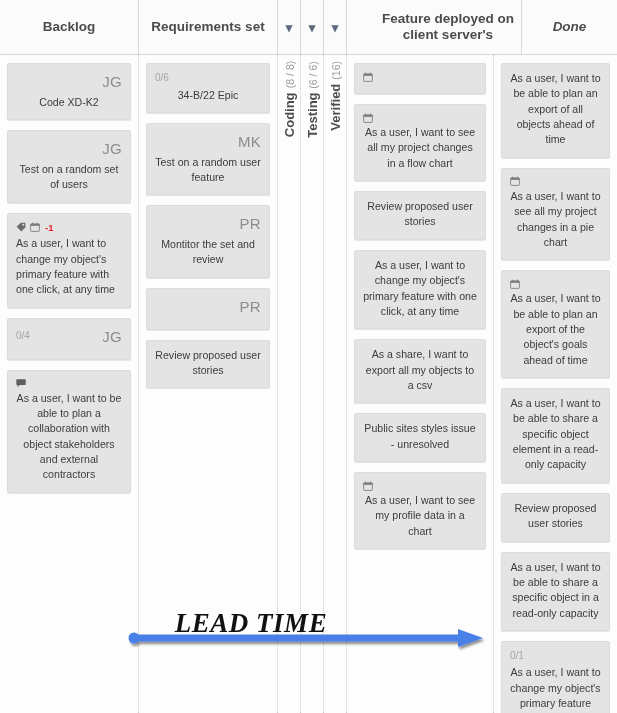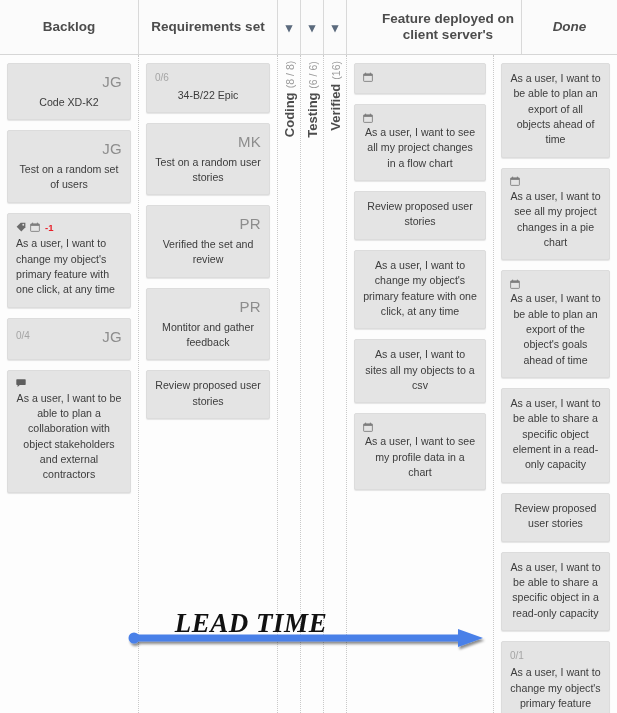--- a/index.html
+++ b/index.html
@@ -237,35 +237,34 @@
             <span class="counter">0/6</span>
             <span class="spacer"></span>
           </div>
           <span class="title">34-B/22 Epic</span>
         </div>
         <div class="card">
           <div class="meta">
             <span class="spacer"></span>
             <span class="initials">MK</span>
           </div>
-          <span class="title">Test on a random user stories</span>
+          <span class="title">Test on a random user feature</span>
         </div>
         <div class="card">
           <div class="meta">
             <span class="spacer"></span>
             <span class="initials">PR</span>
           </div>
-          <span class="title">Verified the set and review</span>
+          <span class="title">Montitor the set and review</span>
         </div>
         <div class="card">
           <div class="meta">
             <span class="spacer"></span>
             <span class="initials">PR</span>
           </div>
-          <span class="title">Montitor and gather feedback</span>
         </div>
         <div class="card">
           <span class="title">Review proposed user stories</span>
         </div>
       </div>
 
     <div class="col vcol">
       <div class="vlabel">
         <span class="vname">Coding</span>
         <span class="vcount">(8 / 8)</span>
@@ -312,21 +311,24 @@
           </div>
           <span class="title">As a user, I want to see all my project changes in a flow chart</span>
         </div>
         <div class="card">
           <span class="title">Review proposed user stories</span>
         </div>
         <div class="card">
           <span class="title">As a user, I want to change my object's primary feature with one click, at any time</span>
         </div>
         <div class="card">
-          <span class="title">As a user, I want to sites all my objects to a csv</span>
+          <span class="title">As a share, I want to export all my objects to a csv</span>
+        </div>
+        <div class="card">
+          <span class="title">Public sites styles issue - unresolved</span>
         </div>
         <div class="card">
           <div class="meta">
             <span class="ic">
               <svg width="10" height="10" viewBox="0 0 16 16">
                 <rect x="1" y="3" width="14" height="12" rx="1" fill="none" stroke="#7d7d7d" stroke-width="1.4"></rect>
                 <rect x="1" y="3" width="14" height="3.2" fill="#7d7d7d"></rect>
                 <rect x="3.4" y="1" width="1.6" height="3" fill="#7d7d7d"></rect>
                 <rect x="11" y="1" width="1.6" height="3" fill="#7d7d7d"></rect>
               </svg>

